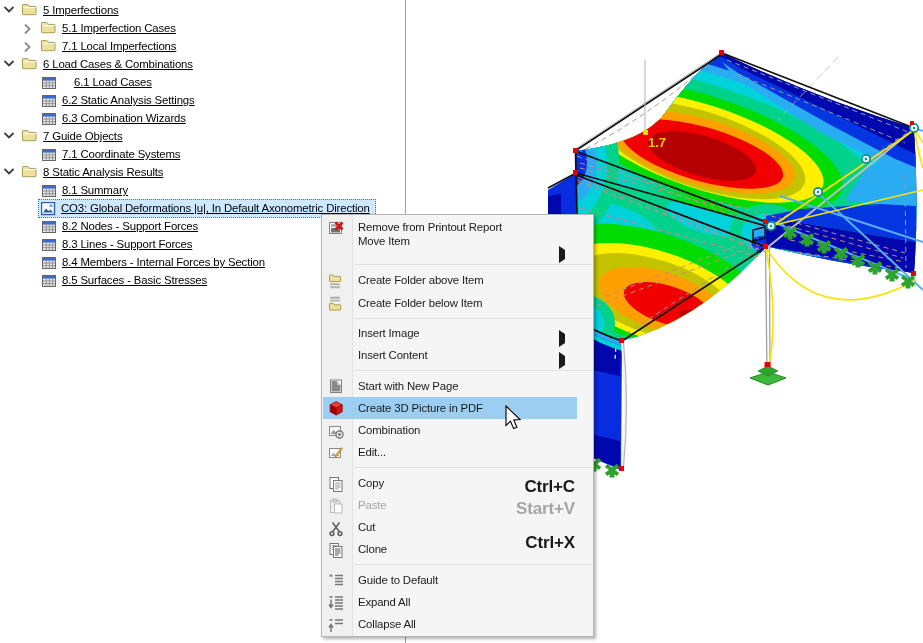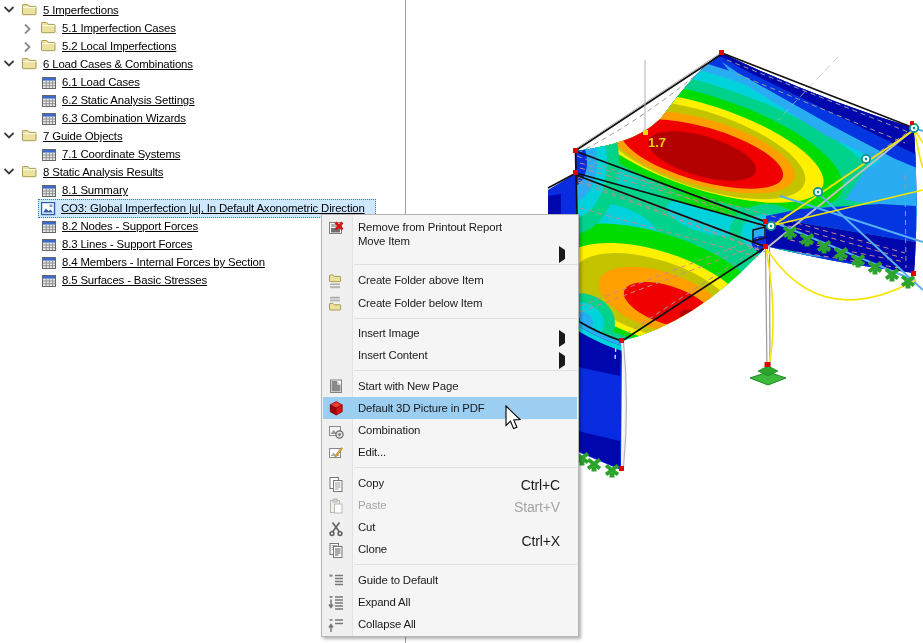--- a/index.html
+++ b/index.html
@@ -4,24 +4,24 @@
 <style>
 html,body{margin:0;padding:0;width:923px;height:643px;overflow:hidden;background:#fff;
 font-family:"Liberation Sans",sans-serif;}
 #stage{position:absolute;left:0;top:0;width:923px;height:643px;}
 .abs{position:absolute;}
 
 .trow{position:absolute;height:18px;font-size:11.4px;letter-spacing:-0.15px;color:#000;white-space:nowrap;}
 .tlabel{position:absolute;top:2px;text-decoration:underline;}
 
 #menu{position:absolute;left:321px;top:214px;width:256px;height:421px;
-background:#f5f5f5;border:1px solid #b5b5b5;box-shadow:2px 2px 3px rgba(0,0,0,0.30);}
+background:#f5f5f5;border:1px solid #b5b5b5;box-shadow:2px 2px 3px rgba(0,0,0,0.30);padding-left:15px;}
 #gutter{position:absolute;left:0;top:0;width:30px;height:421px;background:#f0f0f0;border-right:1px solid #e2e2e2;}
 .mitem{position:absolute;left:36px;font-size:11.4px;letter-spacing:-0.15px;color:#1a1a1a;white-space:nowrap;}
-.mshort{position:absolute;font-size:14px;letter-spacing:-0.15px;color:#1a1a1a;}
+.mshort{position:absolute;font-size:17px;letter-spacing:-0.15px;color:#1a1a1a;font-weight:bold;}
 .msep{position:absolute;left:32px;right:1px;height:1px;background:#e0e0e0;}
 .micon{position:absolute;left:6px;width:17px;height:17px;}
 .disab{color:#a5a5a5;}
 .hl{position:absolute;left:1px;width:254px;height:22px;background:#9ccef2;}
 .marrow{position:absolute;width:8px;height:9px;}
 </style>
 </head>
 <body>
 <div id="stage">
 <svg class="abs" style="left:0;top:0" width="923" height="643" viewBox="0 0 923 643">
@@ -335,36 +335,36 @@
       </svg>
  <span class="tlabel" style="left:62px">5.1 Imperfection Cases</span>
     </div>
 <div class="trow" style="left:0;top:38px;">
  <svg class="abs" style="left:24px;top:4px" width="8" height="11">
         <use href="#chevR"></use>
       </svg>
  <svg class="abs" style="left:41px;top:2px" width="15" height="12">
         <use href="#foldr"></use>
       </svg>
- <span class="tlabel" style="left:62px">5.2 Local Imperfections</span>
+ <span class="tlabel" style="left:62px">7.1 Local Imperfections</span>
     </div>
 <div class="trow" style="left:0;top:56px;">
  <svg class="abs" style="left:4px;top:4px" width="11" height="8">
         <use href="#chevD"></use>
       </svg>
  <svg class="abs" style="left:22px;top:2px" width="15" height="12">
         <use href="#foldr"></use>
       </svg>
  <span class="tlabel" style="left:43px">6 Load Cases &amp; Combinations</span>
     </div>
 <div class="trow" style="left:0;top:74px;">
  <svg class="abs" style="left:42px;top:3px" width="15" height="13">
         <use href="#tbl"></use>
       </svg>
- <span class="tlabel" style="left:62px">6.1 Load Cases</span>
+ <span class="tlabel" style="left:74px">6.1 Load Cases</span>
     </div>
 <div class="trow" style="left:0;top:92px;">
  <svg class="abs" style="left:42px;top:3px" width="15" height="13">
         <use href="#tbl"></use>
       </svg>
  <span class="tlabel" style="left:62px">6.2 Static Analysis Settings</span>
     </div>
 <div class="trow" style="left:0;top:110px;">
  <svg class="abs" style="left:42px;top:3px" width="15" height="13">
         <use href="#tbl"></use>
@@ -399,21 +399,21 @@
  <svg class="abs" style="left:42px;top:3px" width="15" height="13">
         <use href="#tbl"></use>
       </svg>
  <span class="tlabel" style="left:62px">8.1 Summary</span>
     </div>
 <div class="trow" style="left:0;top:199px;">
  <div class="abs" style="left:38px;top:0;width:338px;height:19px;background:#cde8ff;border:1px dotted #3c78b4;box-sizing:border-box;"></div>
  <svg class="abs" style="left:41px;top:3px" width="15" height="14">
         <use href="#pic"></use>
       </svg>
- <span class="tlabel" style="left:61px;top:3px">CO3: Global Imperfection |u|, In Default Axonometric Direction</span>
+ <span class="tlabel" style="left:61px;top:3px">CO3: Global Deformations |u|, In Default Axonometric Direction</span>
     </div>
 <div class="trow" style="left:0;top:218px;">
  <svg class="abs" style="left:42px;top:3px" width="15" height="13">
         <use href="#tbl"></use>
       </svg>
  <span class="tlabel" style="left:62px">8.2 Nodes - Support Forces</span>
     </div>
 <div class="trow" style="left:0;top:236px;">
  <svg class="abs" style="left:42px;top:3px" width="15" height="13">
         <use href="#tbl"></use>
@@ -456,21 +456,21 @@
 <span class="mitem" style="top:134px">Insert Content</span>
 <div class="marrow" style="left:237px;top:136.5px;border-left:6px solid #1a1a1a;border-top:4.5px solid transparent;border-bottom:4.5px solid transparent;"></div>
 <div class="msep" style="top:154.5px"></div>
 <svg class="micon" style="top:163px" width="17" height="17">
         <use href="#iNewPage"></use>
       </svg>
 <span class="mitem" style="top:164.5px">Start with New Page</span>
 <svg class="micon" style="top:185px" width="17" height="17">
         <use href="#iCube"></use>
       </svg>
-<span class="mitem" style="top:186.5px">Default 3D Picture in PDF</span>
+<span class="mitem" style="top:186.5px">Create 3D Picture in PDF</span>
 <svg class="micon" style="top:208px" width="17" height="17">
         <use href="#iProps"></use>
       </svg>
 <span class="mitem" style="top:209px">Combination</span>
 <svg class="micon" style="top:230px" width="17" height="17">
         <use href="#iEdit"></use>
       </svg>
 <span class="mitem" style="top:231px">Edit...</span>
 <div class="msep" style="top:251.5px"></div>
 <svg class="micon" style="top:261px" width="17" height="17">

